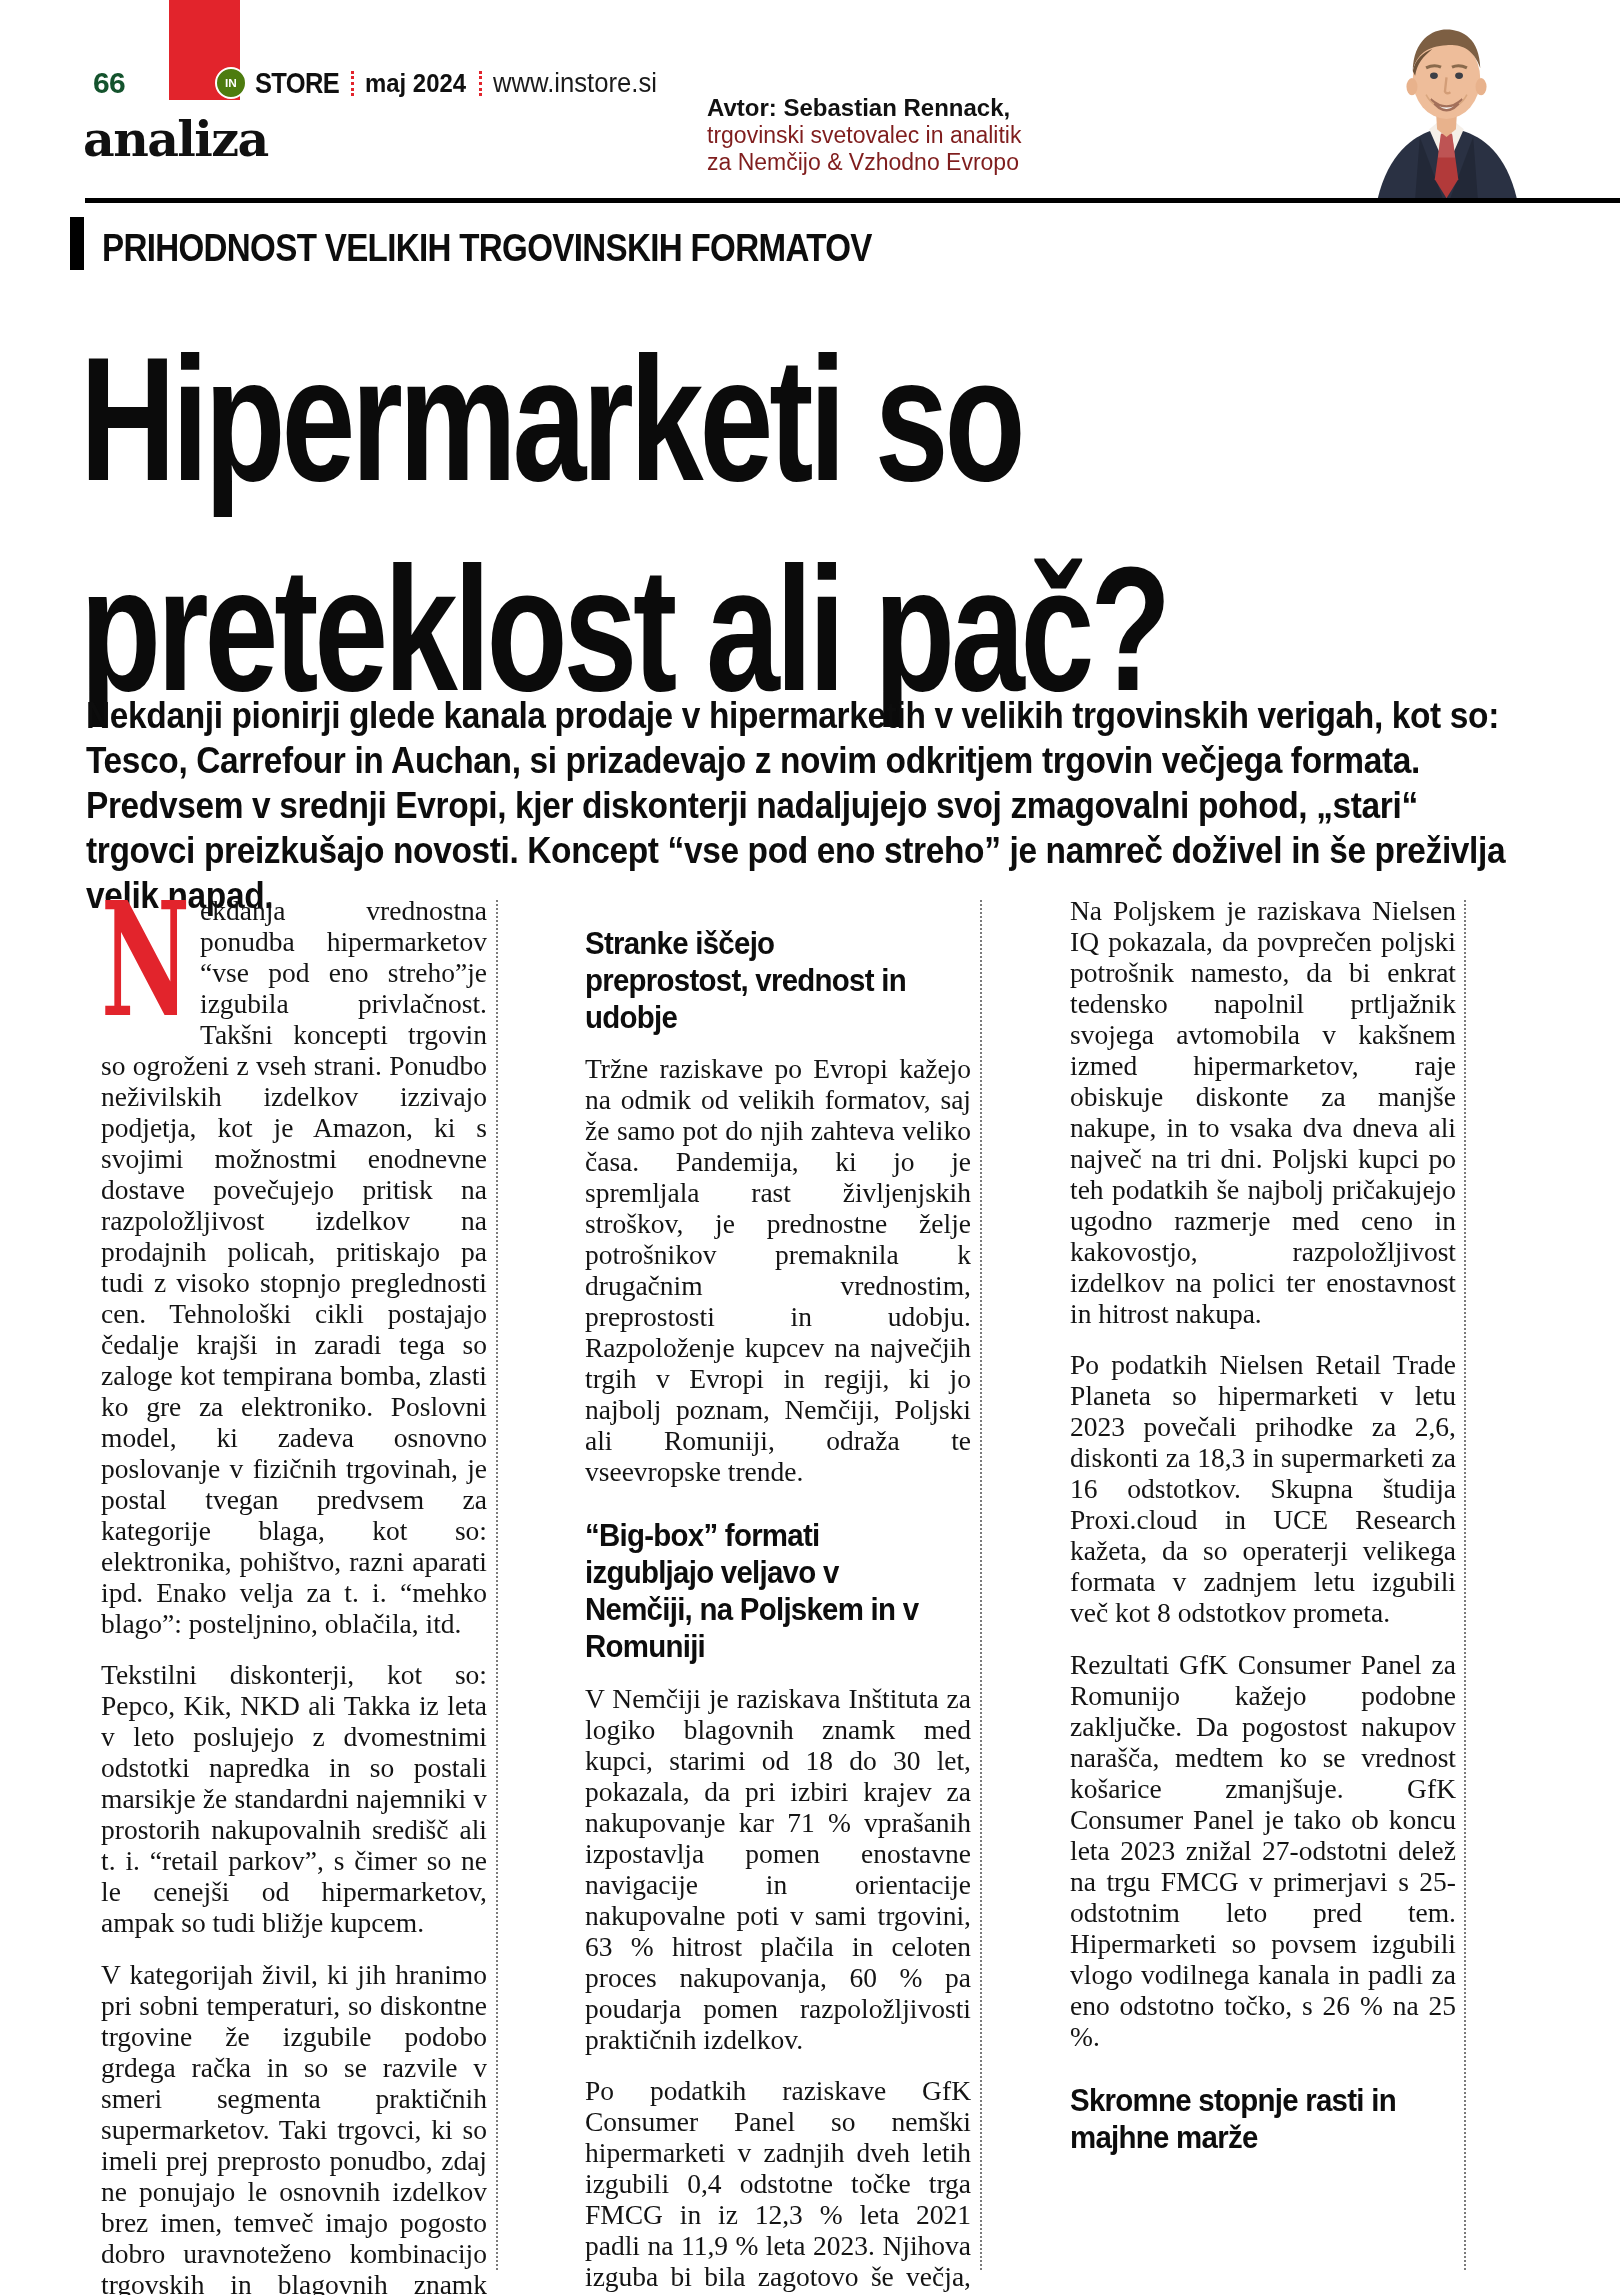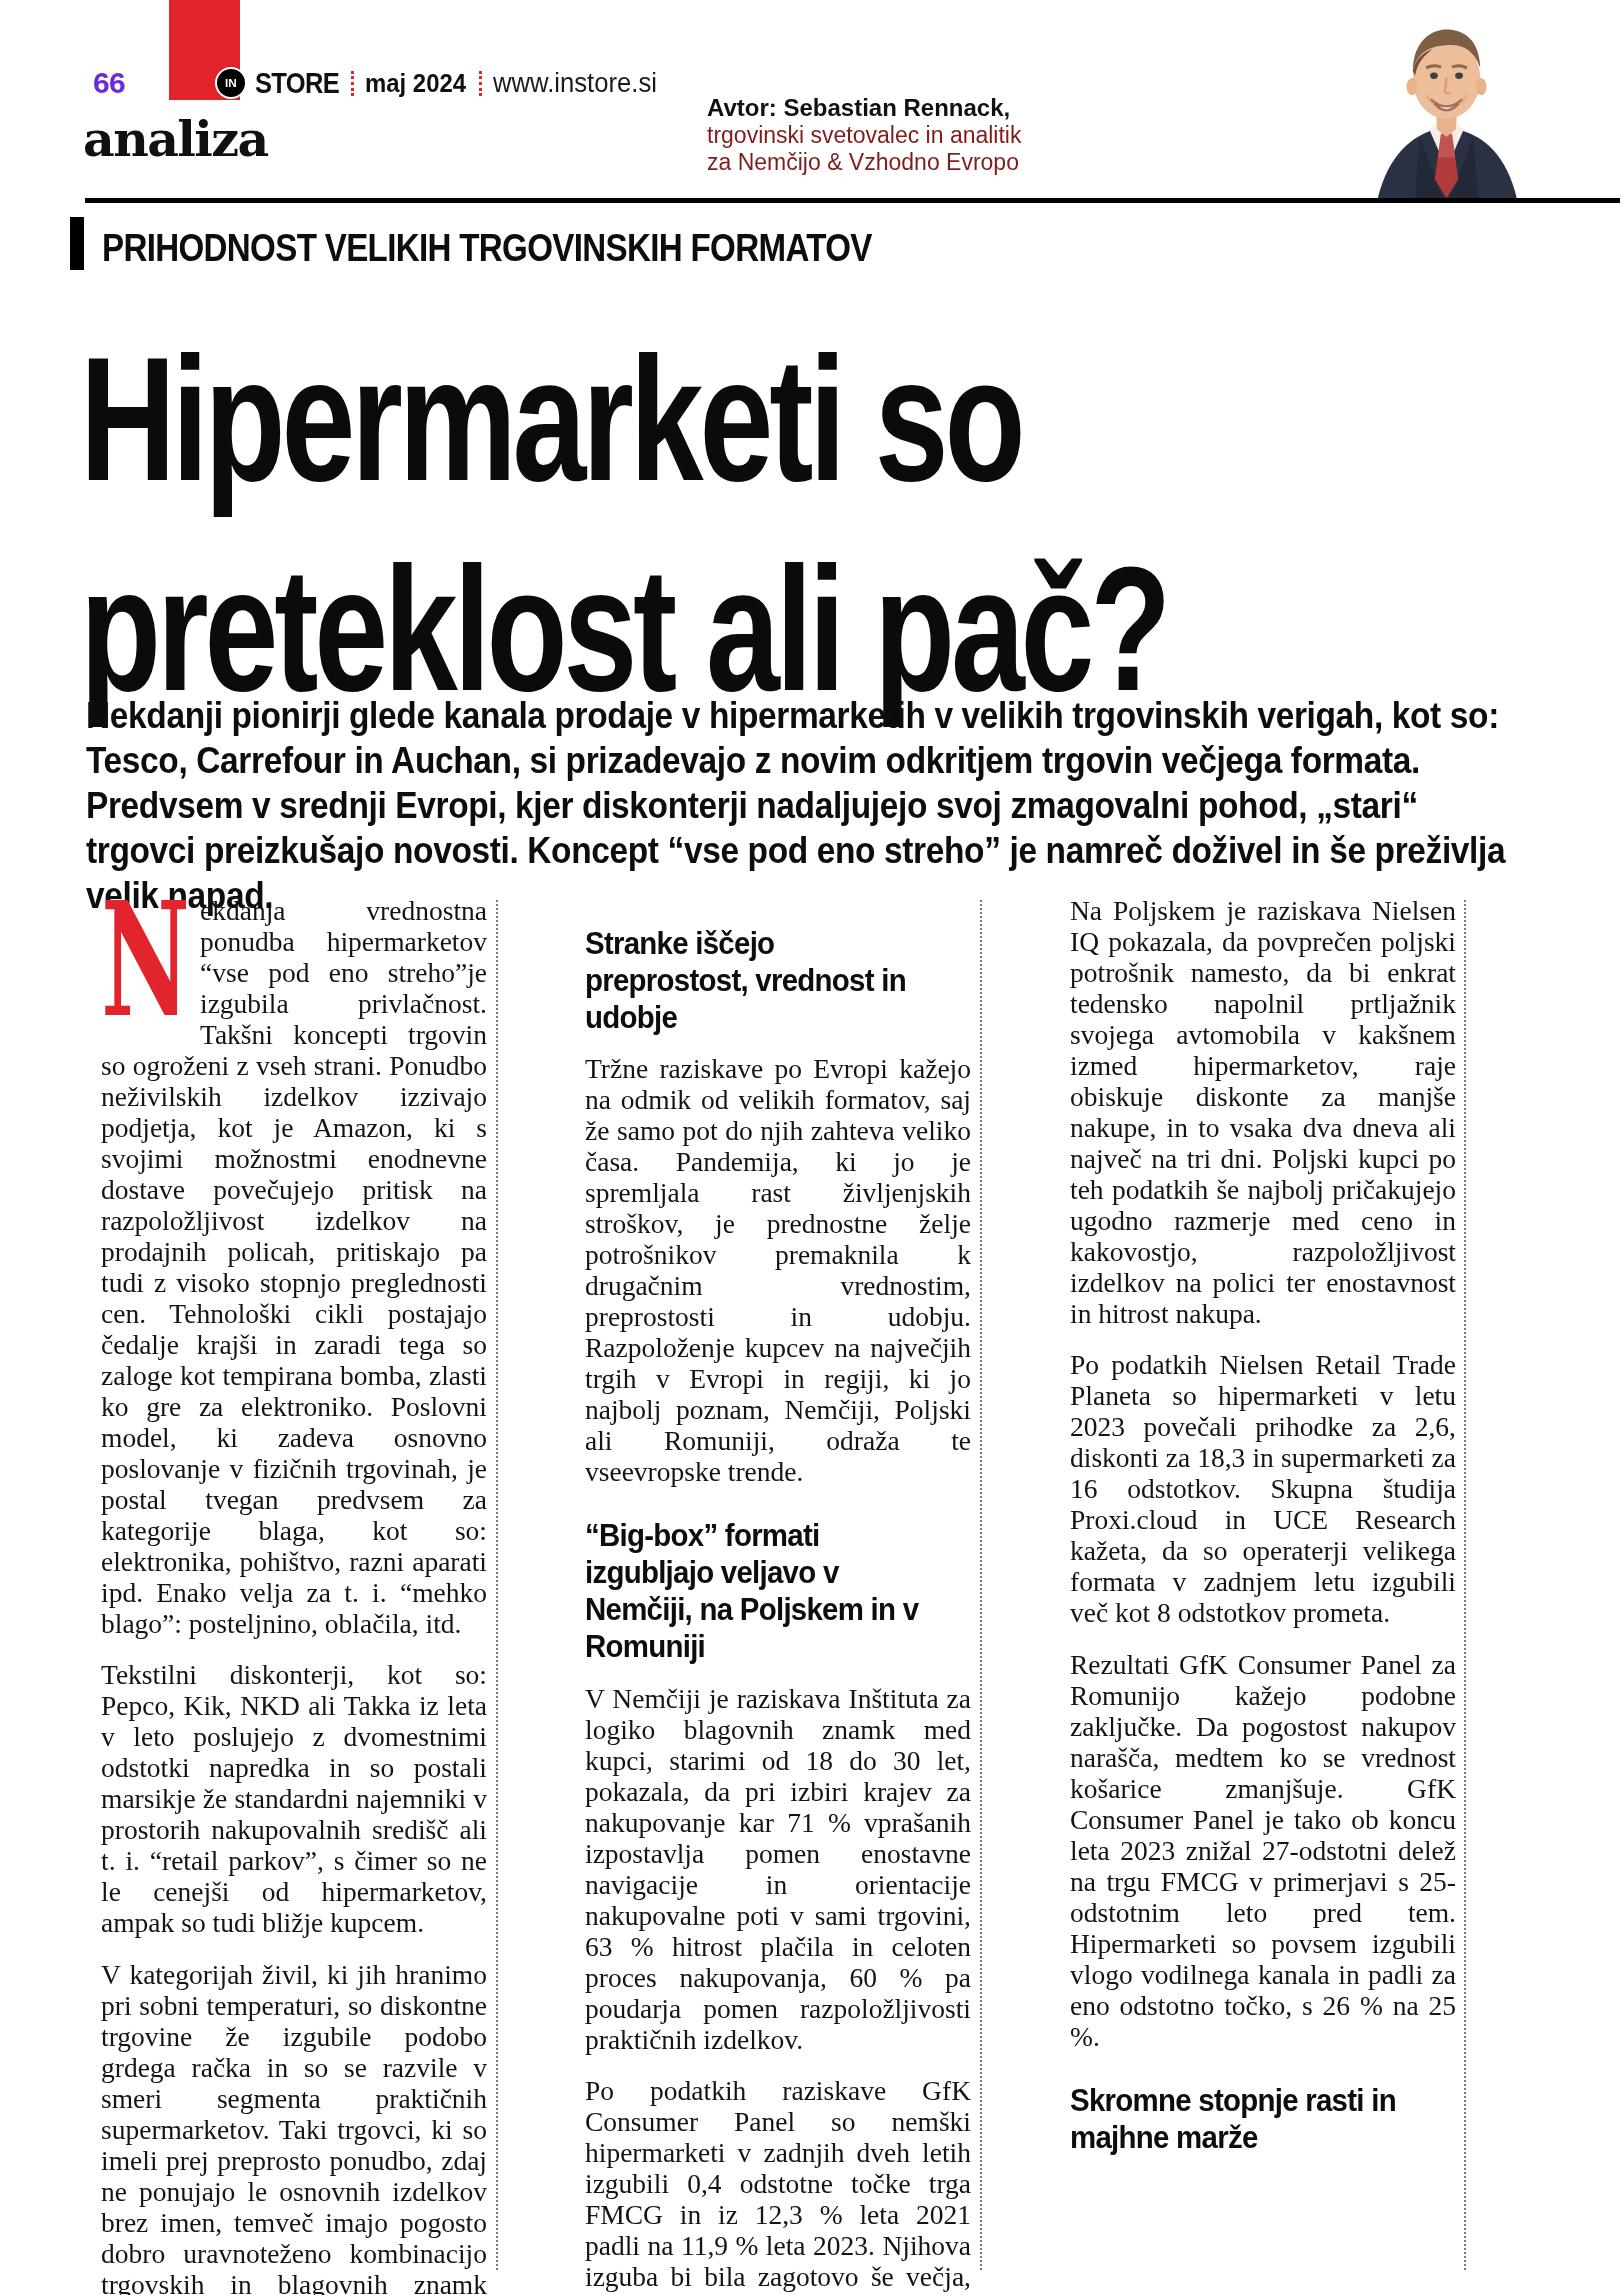--- a/index.html
+++ b/index.html
@@ -4,24 +4,24 @@
 <style>
   html,body{margin:0;padding:0;}
   body{
     width:1623px;height:2295px;background:#ffffff;position:relative;
     font-family:"Liberation Serif",serif;color:#141414;
     -webkit-font-smoothing:antialiased;
   }
   .abs{position:absolute;}
 
   
-  .pageno{left:93px;top:66px;font:700 30px "Liberation Sans",sans-serif;color:#6d28d9;letter-spacing:-0.8px;}
+  .pageno{left:93px;top:66px;font:700 30px "Liberation Sans",sans-serif;color:#14532d;letter-spacing:-0.8px;}
   .redblock{left:169px;top:0;width:71px;height:100px;background:var(--red);}
   .logo-row{left:215px;top:66px;display:flex;align-items:center;gap:11px;z-index:2;}
-  .in-circle{width:28px;height:28px;border-radius:50%;background:#000000;border:2.4px solid #fff;
+  .in-circle{width:28px;height:28px;border-radius:50%;background:#4d7c0f;border:2.4px solid #fff;
     display:flex;align-items:center;justify-content:center;
     font:700 11.8px "Liberation Sans",sans-serif;color:#fff;letter-spacing:0;}
   .store{font:700 30px "Liberation Sans",sans-serif;color:#101010;letter-spacing:-0.8px;
     transform:scaleX(.85);transform-origin:0 50%;margin-left:-3.1px;margin-right:-14px;}
   .hdr-dotsep{height:25px;border-left:3.1px dotted var(--red);}
   .issue{font:700 26px "Liberation Sans",sans-serif;color:#101010;transform:scaleX(.92);transform-origin:0 50%;margin-right:-6.3px;}
   .site{font:400 27px "Liberation Sans",sans-serif;color:#1b1b1b;transform:scaleX(.95);transform-origin:0 50%;}
   .section{left:83px;top:110px;font:800 49px "DejaVu Serif",serif;color:#111;letter-spacing:-1.6px;text-align:center;}
 
   .author{left:707px;top:94px;width:540px;text-align:left;font-family:"Liberation Sans",sans-serif;line-height:27.5px;}

